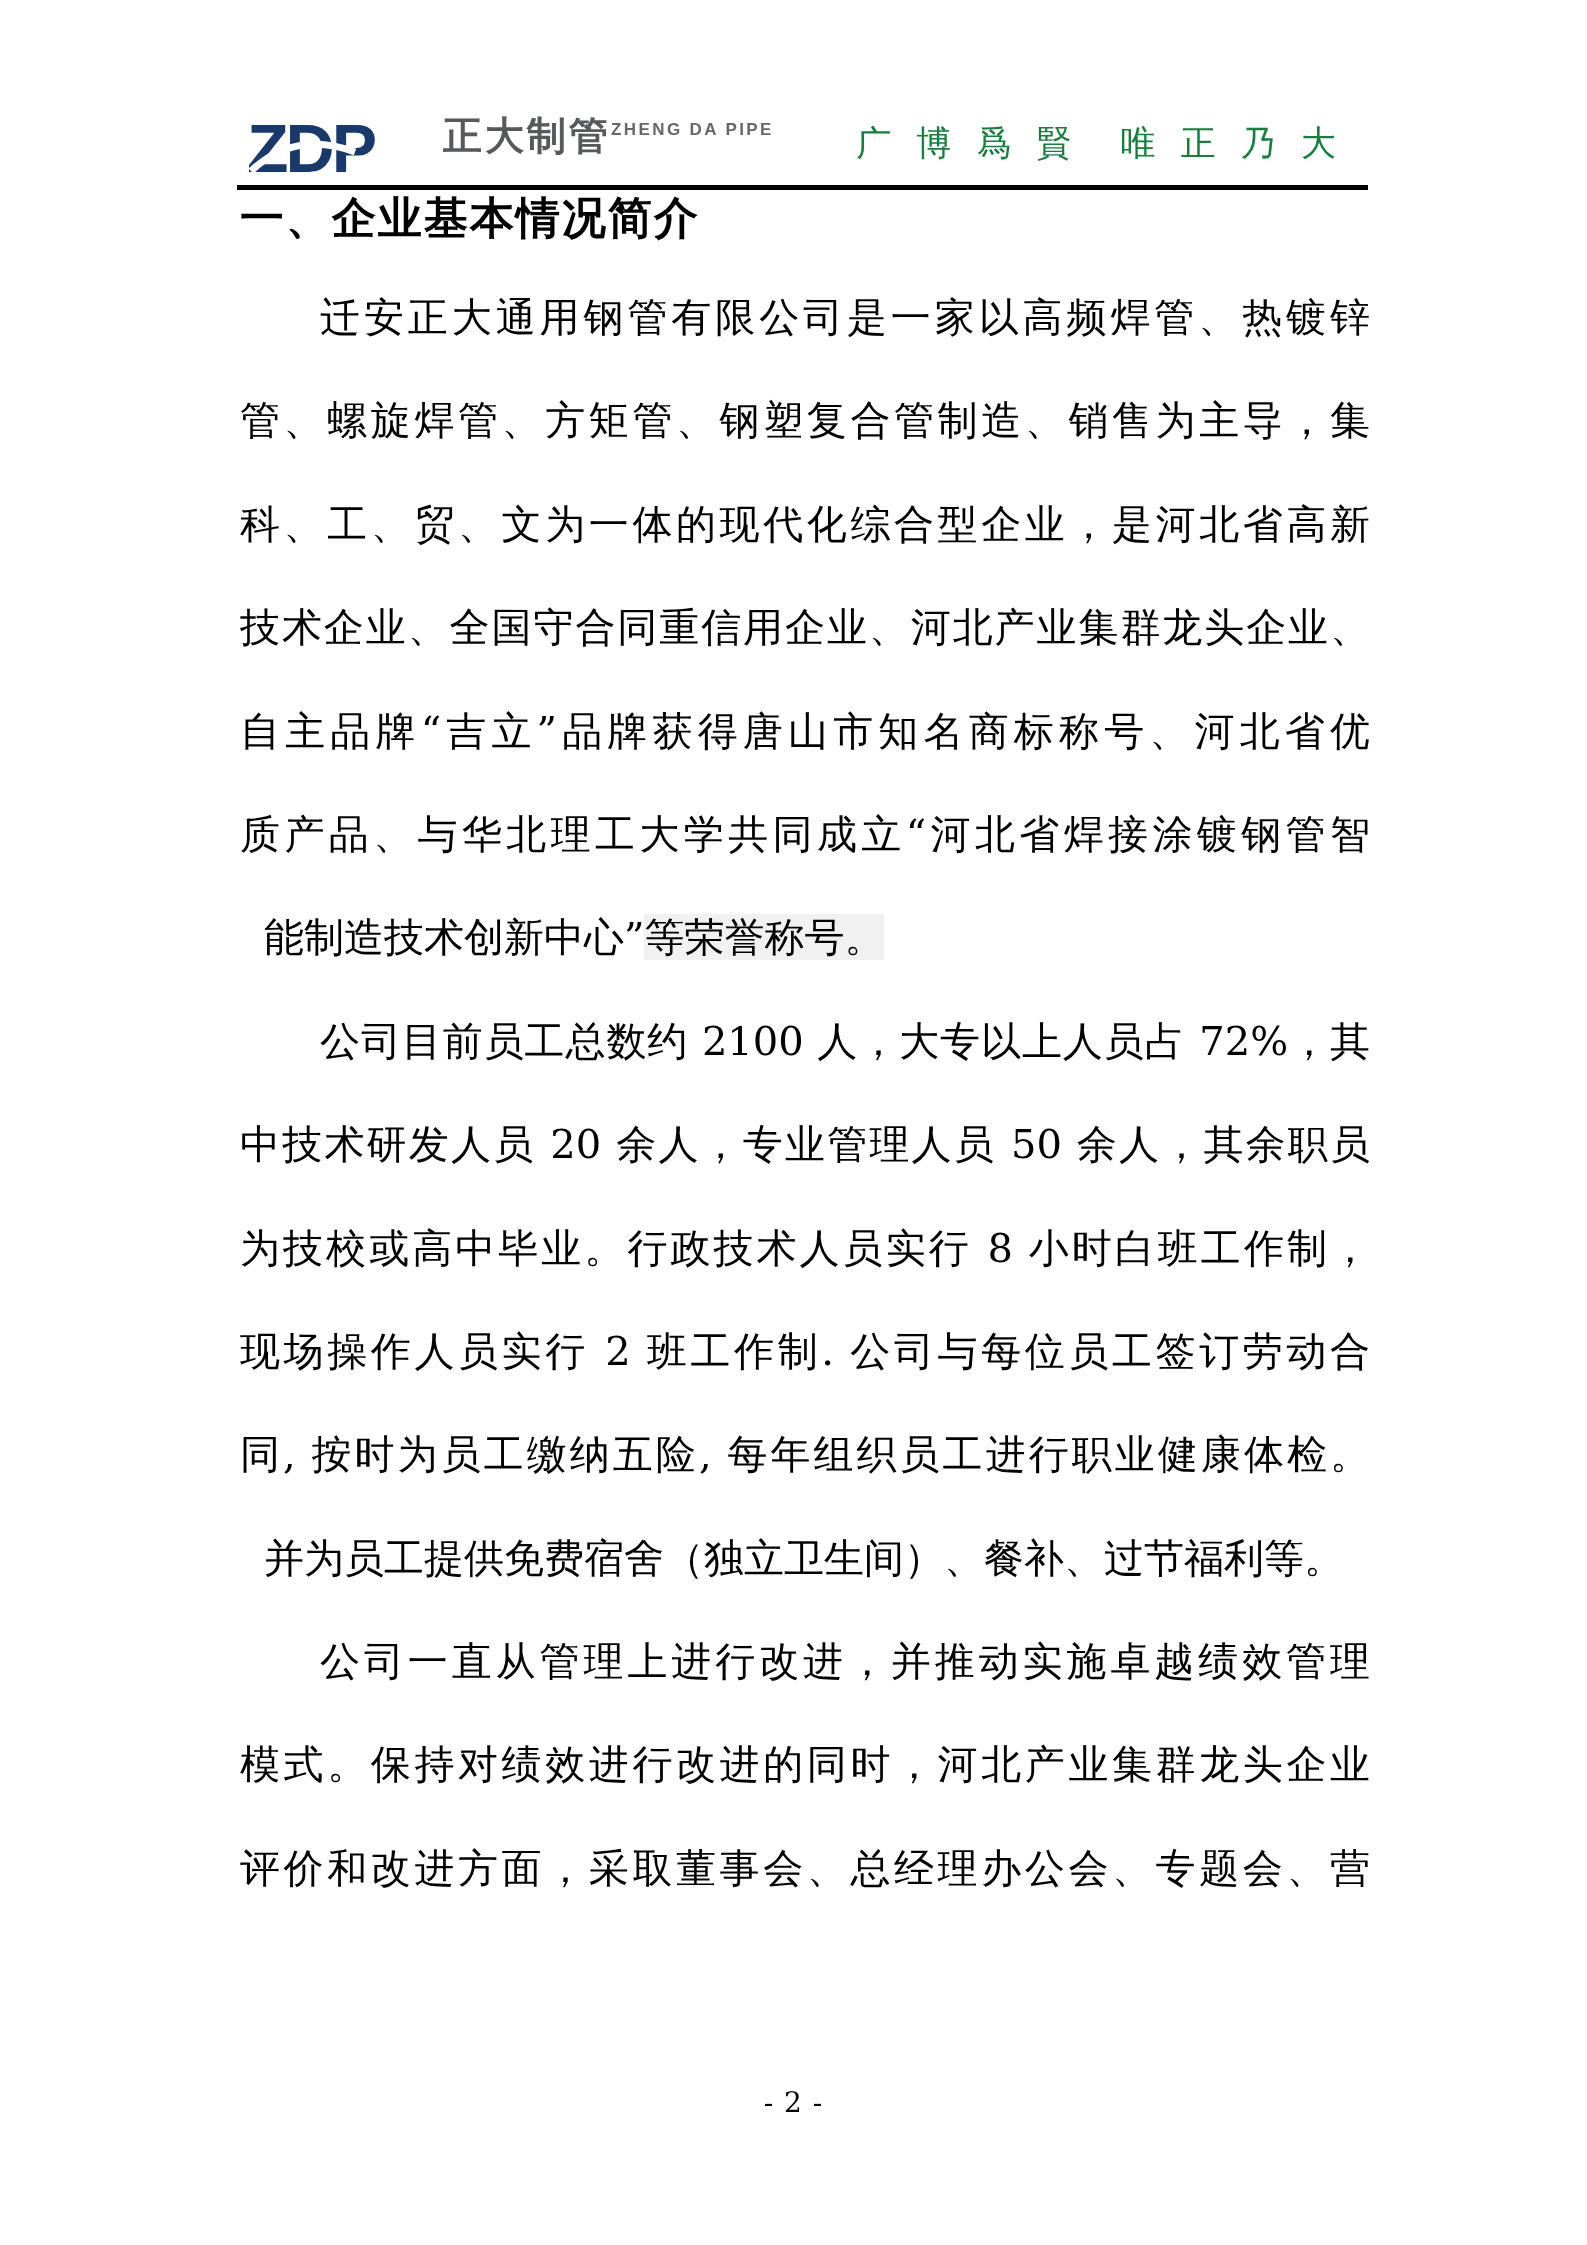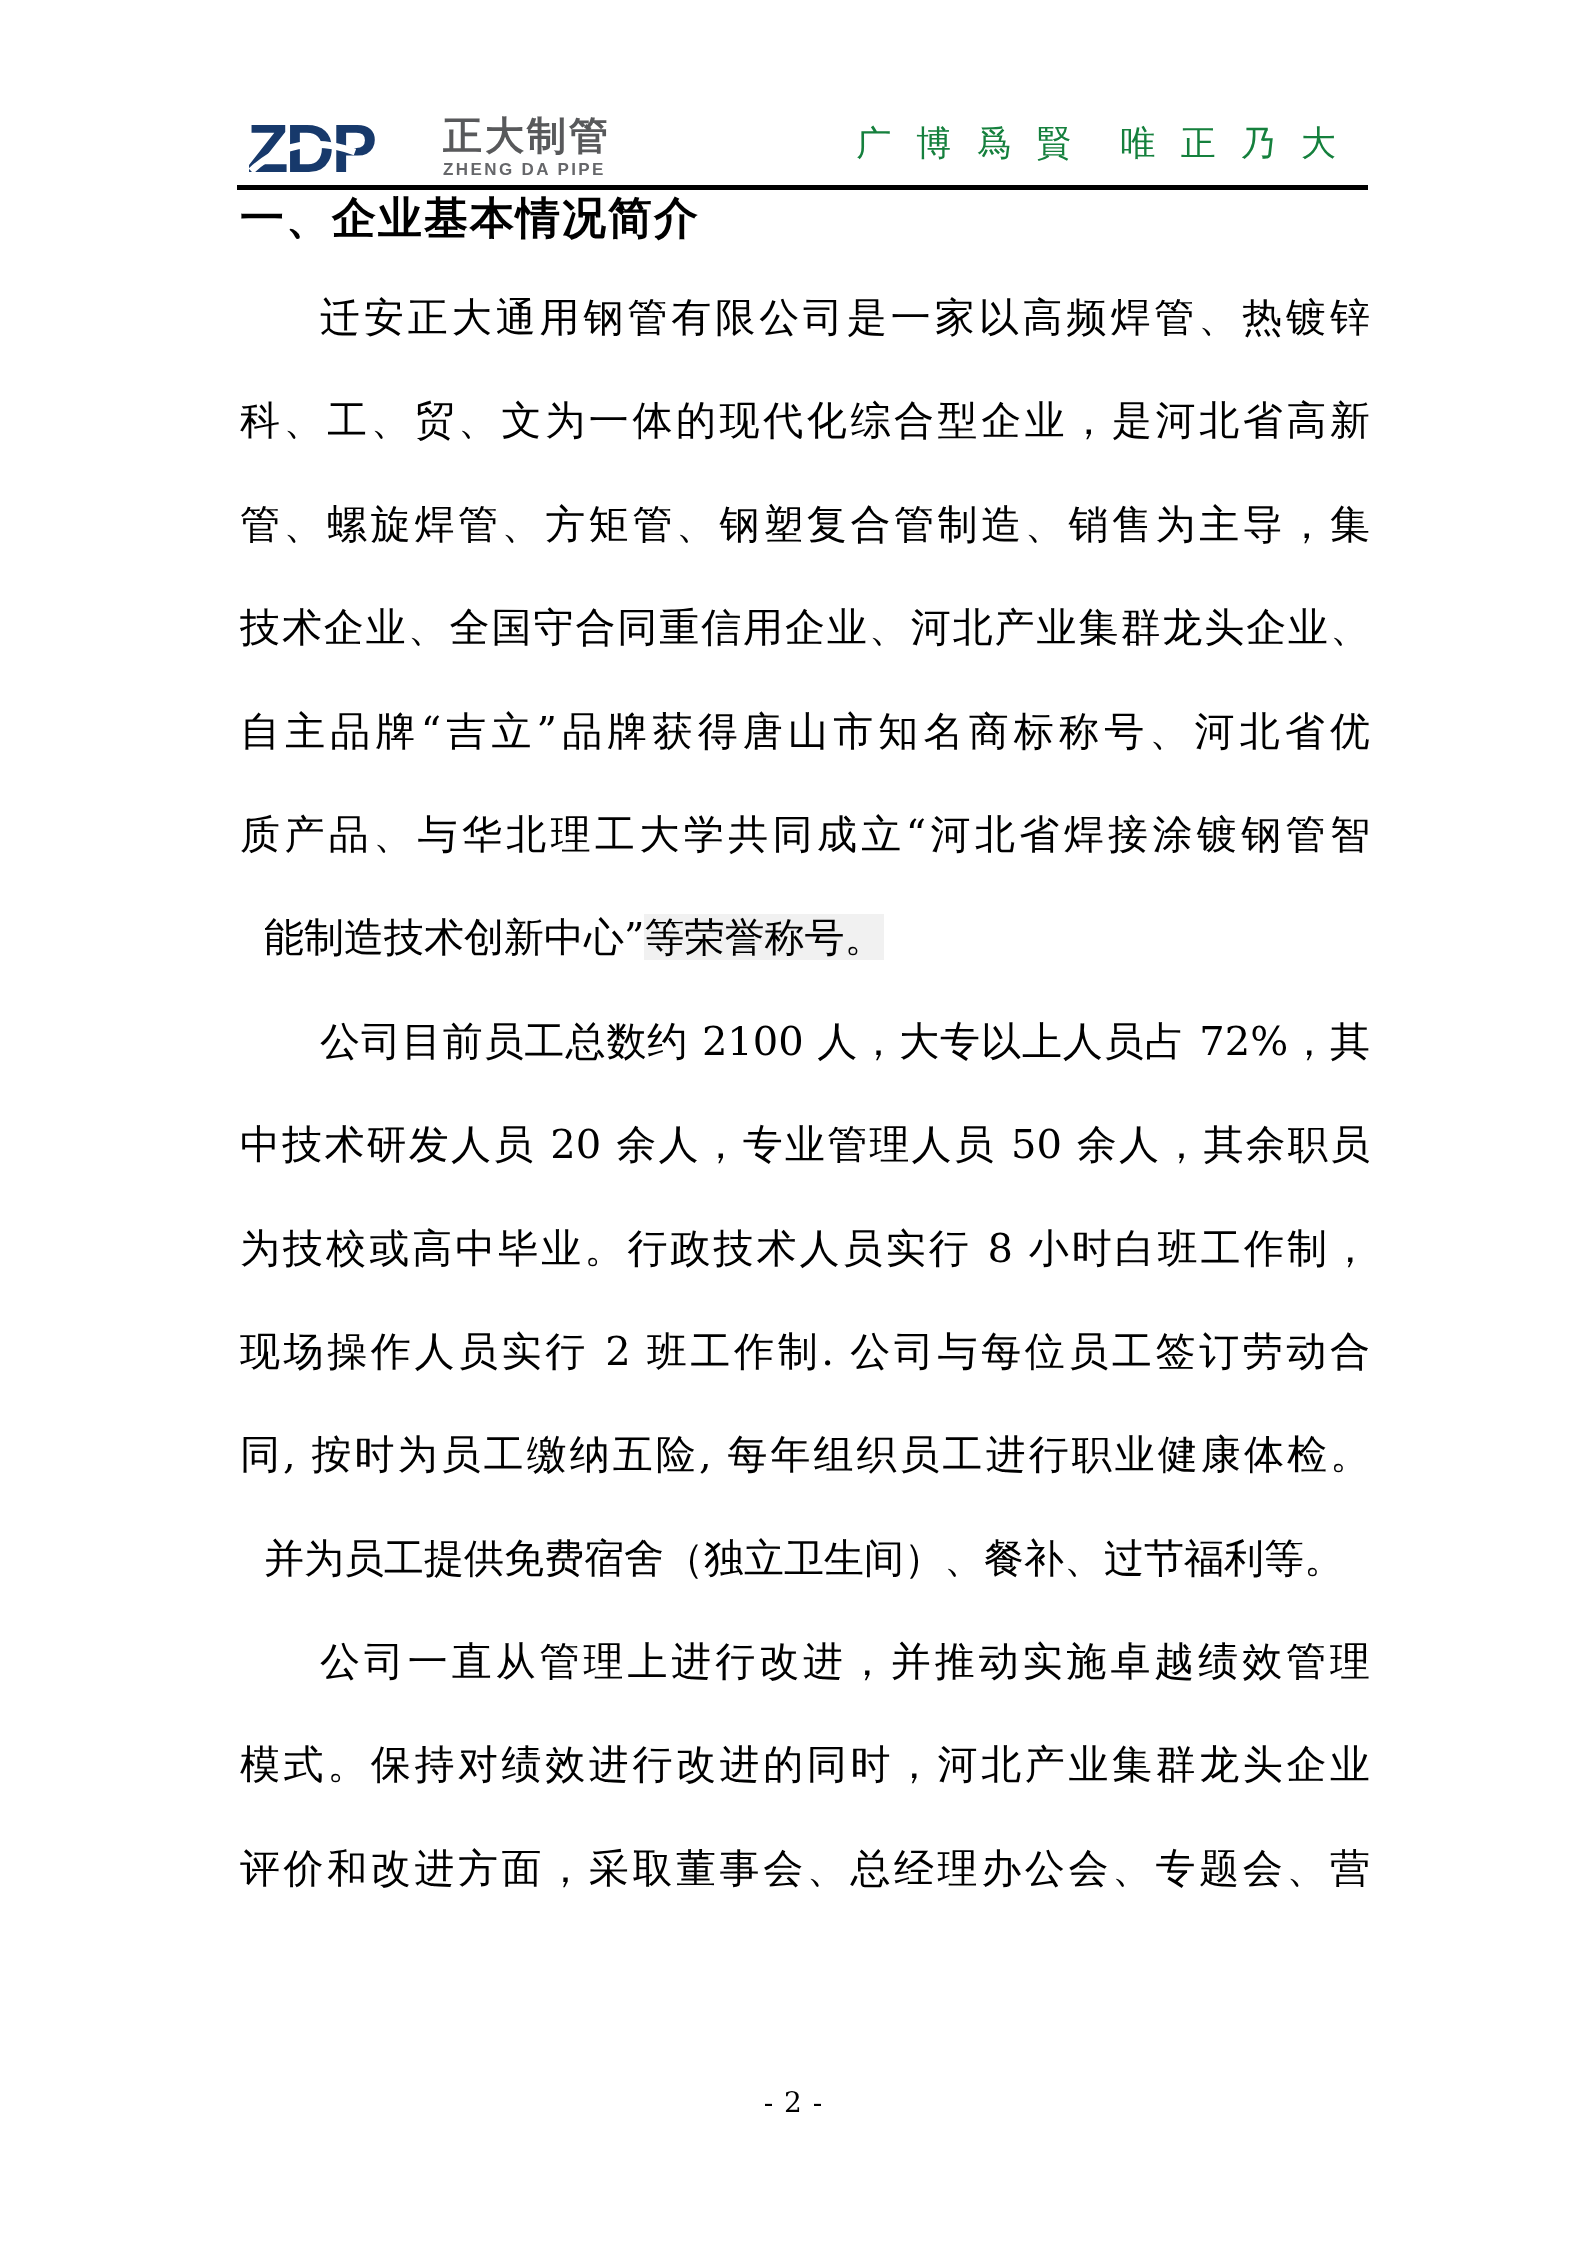--- a/index.html
+++ b/index.html
@@ -10,21 +10,21 @@
     overflow:hidden;
     font-family:"DejaVu Serif","Liberation Serif",serif;
     color:#000000;
   }
   
   .logo-block{
     position:absolute;left:247px;top:112px;
     display:flex;align-items:flex-start;gap:18px;
   }
   .logo-svg{display:block;}
-  .logo-text-col{display:flex;flex-direction:column;justify-content:flex-start;padding-top:4px;}
+  .logo-text-col{display:flex;flex-direction:row;justify-content:flex-start;padding-top:4px;}
   .logo-cn{
     font-family:"Liberation Sans","DejaVu Sans",sans-serif;
     font-weight:bold;font-size:39px;line-height:40px;
     color:#58595b;letter-spacing:3px;white-space:nowrap;
   }
   .logo-en{
     font-family:"Liberation Sans","DejaVu Sans",sans-serif;
     font-weight:bold;font-size:17px;line-height:20px;
     color:#66676a;letter-spacing:2.4px;margin-top:4px;white-space:nowrap;
   }
@@ -83,22 +83,22 @@
   <div class="slogan">广 博 爲 賢　唯 正 乃 大</div>
 
   <div class="header-rule"></div>
 
   <div class="doc-title">一、企业基本情况简介</div>
 
   <div class="text-body">
 
     <div>
       <div class="line indent">迁安正大通用钢管有限公司是一家以高频焊管、热镀锌</div>
+      <div class="line">管、螺旋焊管、方矩管、钢塑复合管制造、销售为主导，集</div>
       <div class="line">科、工、贸、文为一体的现代化综合型企业，是河北省高新</div>
-      <div class="line">管、螺旋焊管、方矩管、钢塑复合管制造、销售为主导，集</div>
       <div class="line">技术企业、全国守合同重信用企业、河北产业集群龙头企业、</div>
       <div class="line">自主品牌“吉立”品牌获得唐山市知名商标称号、河北省优</div>
       <div class="line">质产品、与华北理工大学共同成立“河北省焊接涂镀钢管智</div>
       <div class="line lastline"><span>能制造技术创新中心”</span><span class="hl">等荣誉称号。</span></div>
     </div>
 
     <div>
       <div class="line indent">公司目前员工总数约 2100 人，大专以上人员占 72%，其</div>
       <div class="line">中技术研发人员 20 余人，专业管理人员 50 余人，其余职员</div>
       <div class="line">为技校或高中毕业。行政技术人员实行 8 小时白班工作制，</div>

